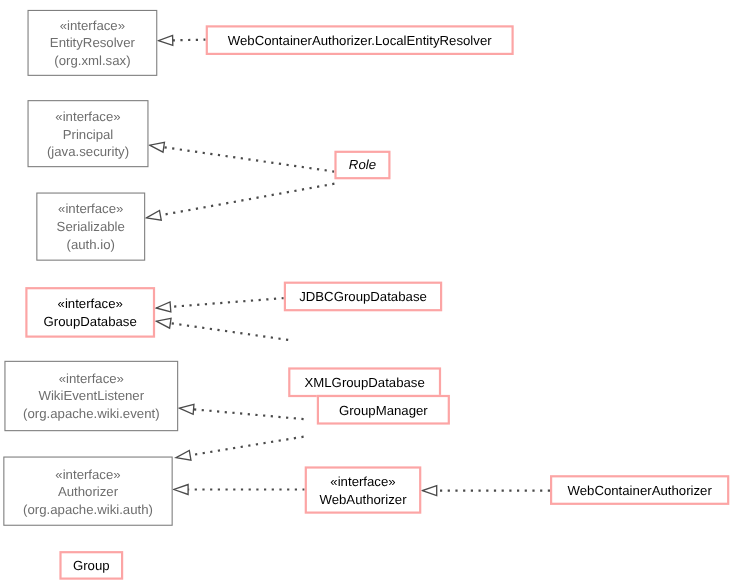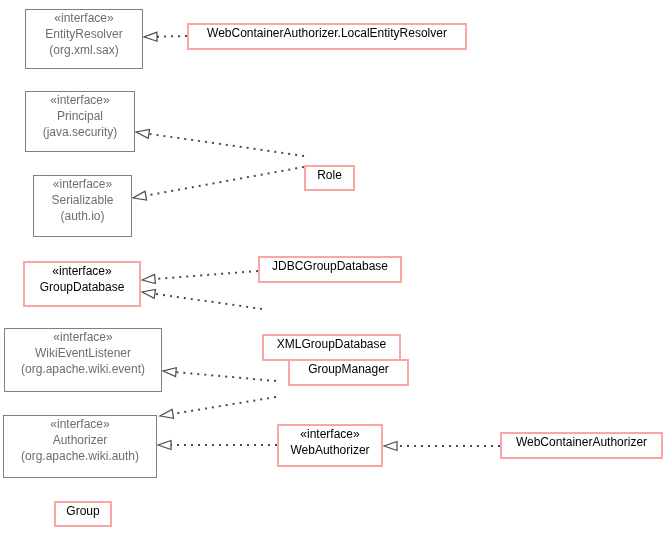--- a/index.html
+++ b/index.html
@@ -9,38 +9,39 @@
     background:#ffffff;
     font-family:"Liberation Sans", sans-serif;
     overflow:hidden;
   }
   #edge-layer { position:absolute; left:0; top:0; width:669px; height:533px; }
   .node {
     position:absolute;
     box-sizing:border-box;
     display:flex;
     flex-direction:column;
+    justify-content:center;
     align-items:center;
     text-align:center;
     background:#ffffff;
     font-size:12px;
     line-height:16px;
     white-space:nowrap;
     cursor:pointer;
   }
   .external { border:1px solid #7f7f7f; color:#6e6e6e; }
   .local    { border:2px solid #fca5a5; color:#000000; }
   .dashed-edge { fill:none; stroke:#4a4a4a; stroke-width:2; stroke-dasharray:2 5; }
   .arrowhead   { fill:#ffffff; stroke:#4a4a4a; stroke-width:1.2; }
 
   #n-entity-resolver        { left:25px;  top:9px;   width:118px; height:60px; }
   #n-local-entity-resolver  { left:187px; top:23px;  width:280px; height:27px; }
   #n-principal              { left:25px;  top:91px;  width:110px; height:61px; }
   #n-serializable           { left:33px;  top:175px; width:99px;  height:62px; }
-  #n-role                   { left:304px; top:165px; width:51px;  height:26px; }
+  #n-role                   { left:304px; top:137px; width:51px;  height:26px;font-style:italic; }
   #n-group-database         { left:23px;  top:261px; width:118px; height:46px; }
   #n-jdbc-group-database    { left:258px; top:256px; width:144px; height:27px; }
   #n-xml-group-database     { left:262px; top:307px; width:139px; height:27px;margin-top:27px; }
   #n-wiki-event-listener    { left:4px;   top:328px; width:158px; height:64px; }
   #n-group-manager          { left:276px; top:359px; width:121px; height:27px;margin-left:12px; }
   #n-authorizer             { left:3px;   top:415px; width:154px; height:63px; }
   #n-web-authorizer         { left:277px; top:424px; width:106px; height:43px; }
   #n-web-container-authorizer { left:500px; top:432px; width:163px; height:27px; }
   #n-group                  { left:54px;  top:501px; width:58px;  height:26px; }
 </style>

